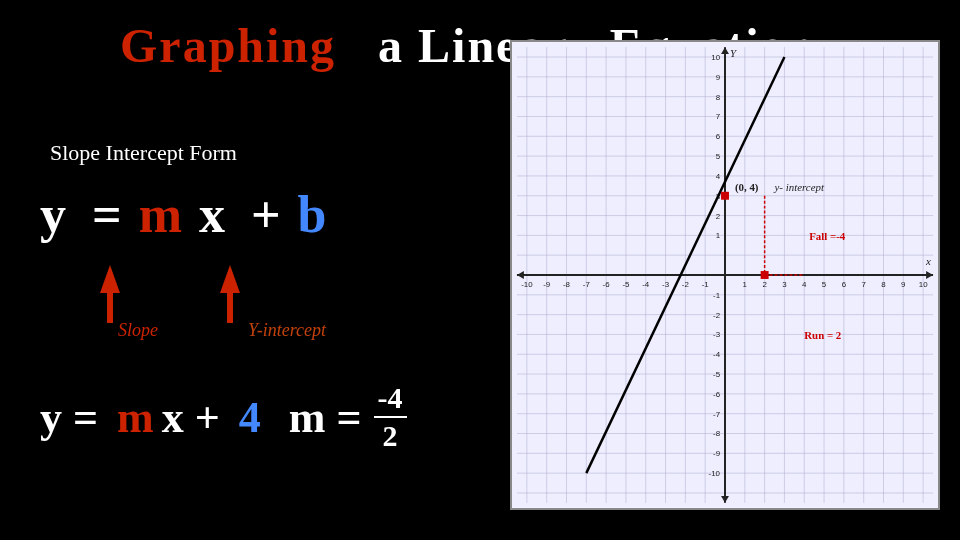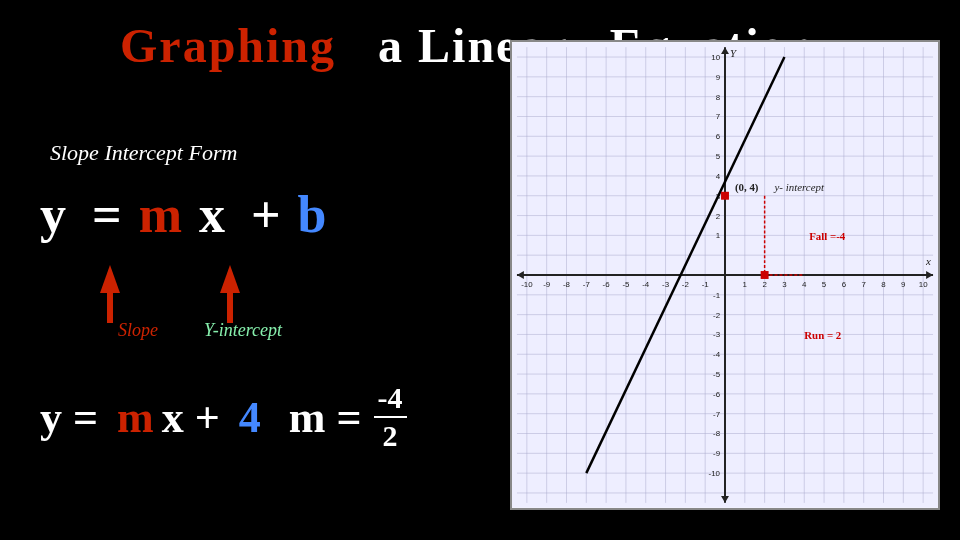--- a/index.html
+++ b/index.html
@@ -23,21 +23,20 @@
       letter-spacing: 2px;
       white-space: nowrap;
     }
 
     .slope-intercept-label {
       position: absolute;
       top: 140px;
       left: 50px;
       font-size: 22px;
       color: #fff;
-      font-style: italic;
     }
 
     .equation-large {
       position: absolute;
       top: 185px;
       left: 40px;
       font-size: 52px;
       font-weight: bold;
       color: #fff;
       display: flex;
@@ -91,23 +90,23 @@
       gap: 0px;
       width: 340px;
     }
     .label-slope {
       margin-left: 78px;
       font-size: 18px;
       color: #cc2200;
       font-style: italic;
     }
     .label-yint {
-      margin-left: 46px;
+      margin-left: 90px;
       font-size: 18px;
-      color: #86efac;
+      color: #c2410c;
       font-style: italic;
     }
 
     .equation-bottom {
       position: absolute;
       top: 380px;
       left: 40px;
       font-size: 44px;
       font-weight: bold;
       color: #fff;

